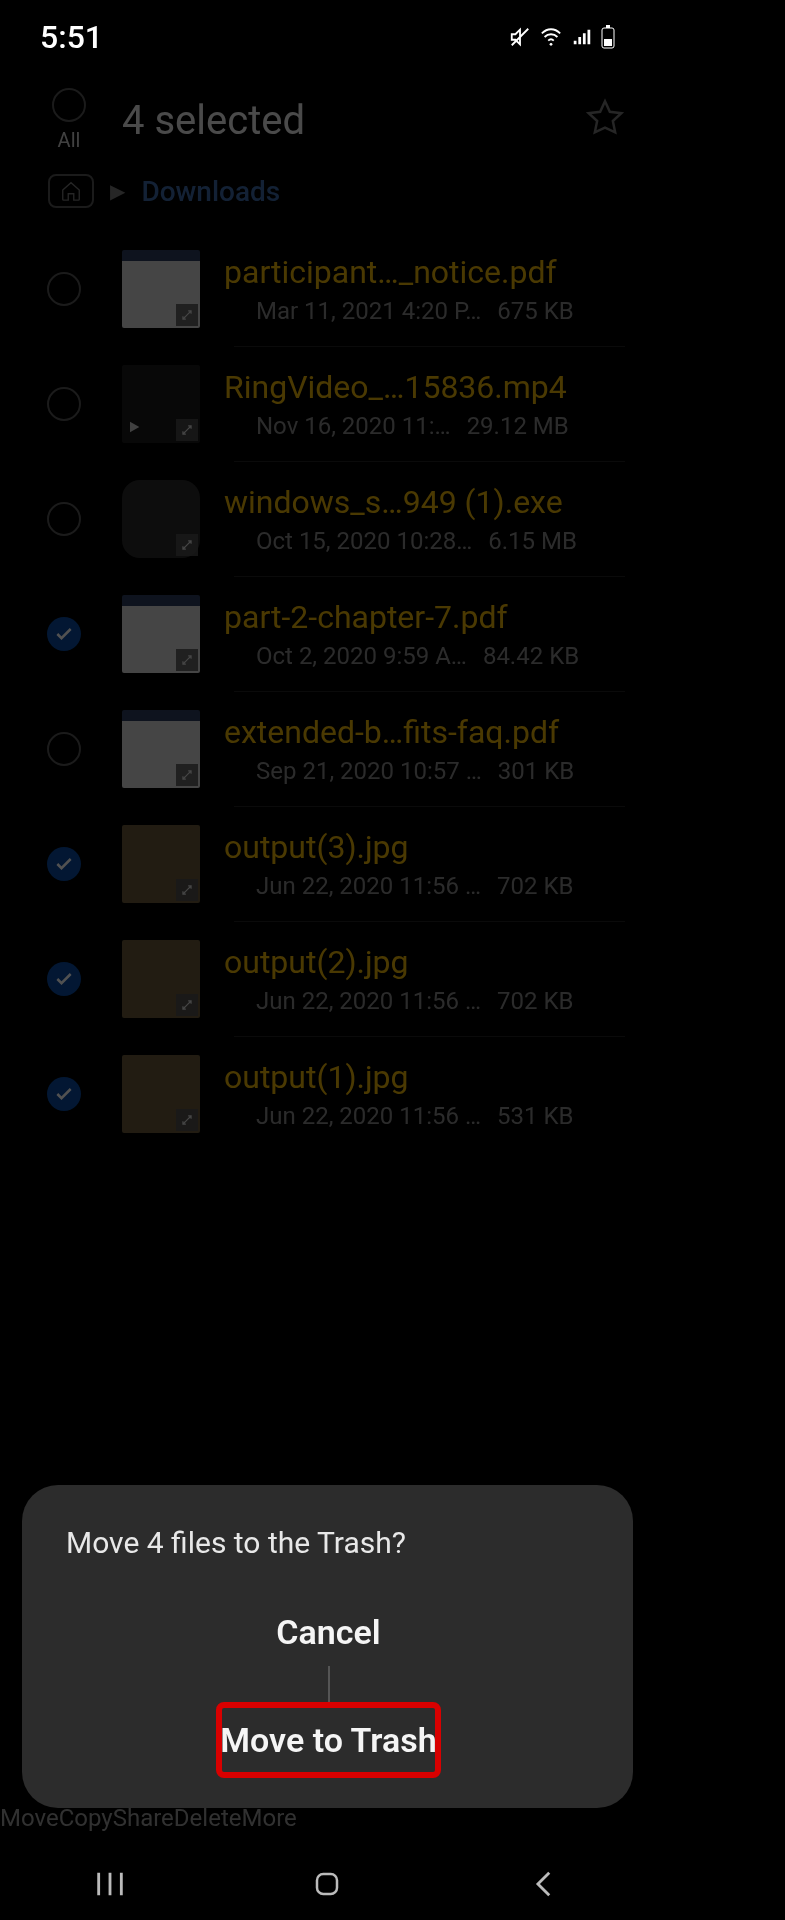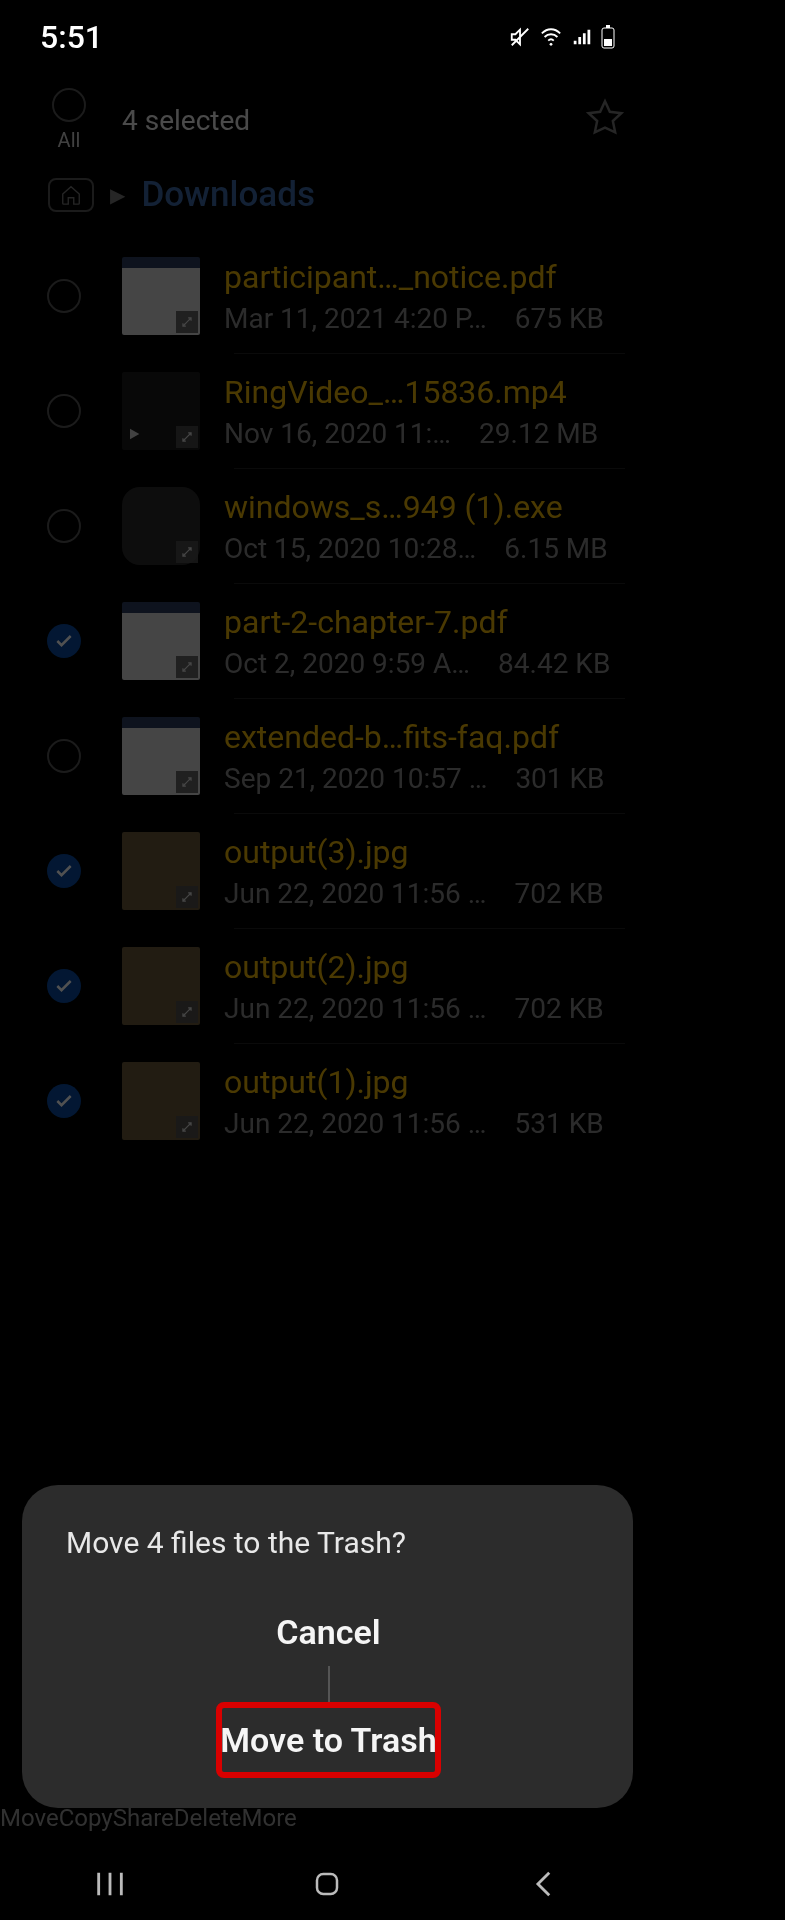--- a/index.html
+++ b/index.html
@@ -13,48 +13,48 @@
   .status-icons svg { fill: #fff; }
 
   
   .dim { opacity: 0.32; pointer-events: none; }
 
   
   .header { display: flex; align-items: center; padding: 18px 30px 12px 34px; text-align: right; }
   .select-all { display: flex; flex-direction: column; align-items: center; width: 70px; }
   .circle { width: 34px; height: 34px; border: 2px solid #555; border-radius: 50%; }
   .all-label { font-size: 20px; color: #ccc; margin-top: 6px; }
-  .title { font-size: 28px; color: #e8e8e8; font-weight: 400; margin-left: 18px; }
+  .title { font-size: 40px; color: #e8e8e8; font-weight: 400; margin-left: 18px; }
   .star { margin-left: auto; }
 
   
   .breadcrumb { display: flex; align-items: center; gap: 16px; padding: 10px 30px 24px 48px; }
   .home-chip { border: 2px solid #555; border-radius: 8px; padding: 4px 8px; display: flex; align-items: center; justify-content: center; }
   .chevron { color: #777; font-size: 20px; }
-  .crumb { color: #3d6aa7; font-size: 35px; font-weight: 500; }
+  .crumb { color: #3d6aa7; font-size: 28px; font-weight: 500; }
 
   
   .list { padding: 0 30px 0 34px; }
   .row { display: flex; align-items: center; padding: 18px 0; }
   .divider { height: 1px; background: #222; margin-left: 200px; }
   .check-col { width: 60px; display: flex; justify-content: center; }
   .check-empty { width: 34px; height: 34px; border: 2px solid #555; border-radius: 50%; }
   .check-on { width: 34px; height: 34px; background: #0a4aa0; border-radius: 50%; display: flex; align-items: center; justify-content: center; }
   .check-on svg { width: 20px; height: 20px; fill: #fff; }
   .thumb { width: 78px; height: 78px; background: #2a2a2a; margin: 0 24px 0 28px; position: relative; flex-shrink: 0; border-radius: 2px; }
   .thumb.doc { background: linear-gradient(#2c3c5e 0 14%, #d8d8d8 14% 100%); }
   .thumb.vid { background: #1a1a1a; }
   .thumb.exe { background: #2b2b2b; border-radius: 18px; }
   .thumb.img { background: #6b5a3a; }
   .thumb .expand { position: absolute; right: 2px; bottom: 2px; width: 22px; height: 22px; background: rgba(80,80,80,0.85); display:flex; align-items:center; justify-content:center; }
   .thumb .expand svg { width:14px; height:14px; stroke:#ddd; fill:none; stroke-width:2; }
   .thumb .play { position:absolute; left:4px; bottom:4px; }
   .meta { flex: 1; min-width: 0; }
   .fname { font-size: 32px; color: #eab308; white-space: nowrap; overflow: hidden; text-overflow: ellipsis; }
-  .fsub { font-size: 28px; color: #888; margin-top: 6px; display: flex; gap: 18px; white-space: nowrap; }
+  .fsub { font-size: 24px; color: #888; margin-top: 6px; display: flex; gap: 6px; white-space: nowrap; margin-left: 32px; }
   .fsub .size { margin-left: 10px; }
 
   
   .action-bar { position: absolute; left: 0; right: 0; bottom: 72px; height: 60px; display: flex; justify-content: flex-start; align-items: center; }
   .action-bar .act { color: #9a9a9a; font-size: 24px; }
 
   
   .dialog { position: absolute; left: 22px; right: 22px; bottom: 112px; background: #2c2c2c; border-radius: 36px; padding: 40px 32px 34px 34px; }
   .dialog-msg { font-size: 30px; color: #e8e8e8; margin: 0 0 38px 10px; }
   .dialog-btns { display: flex; align-items: center; flex-direction: column; }

